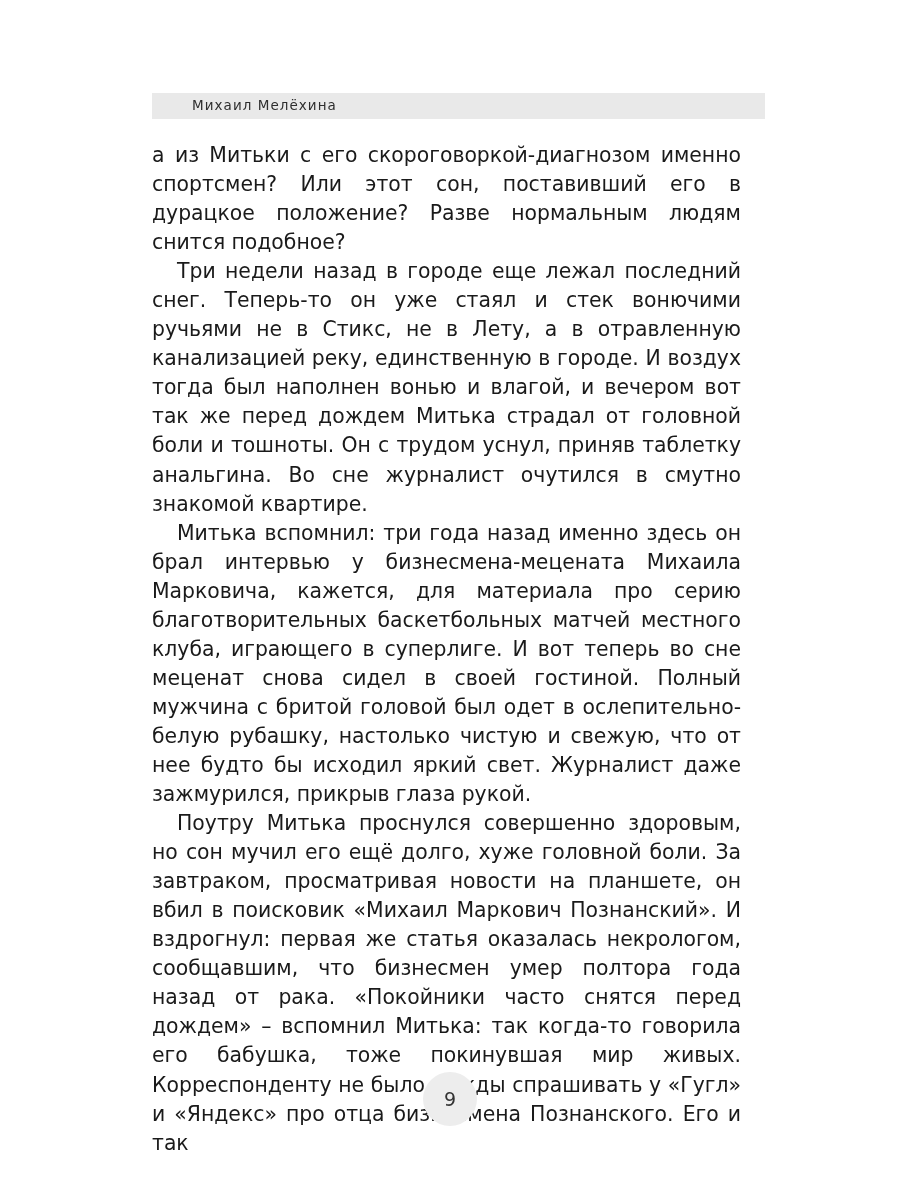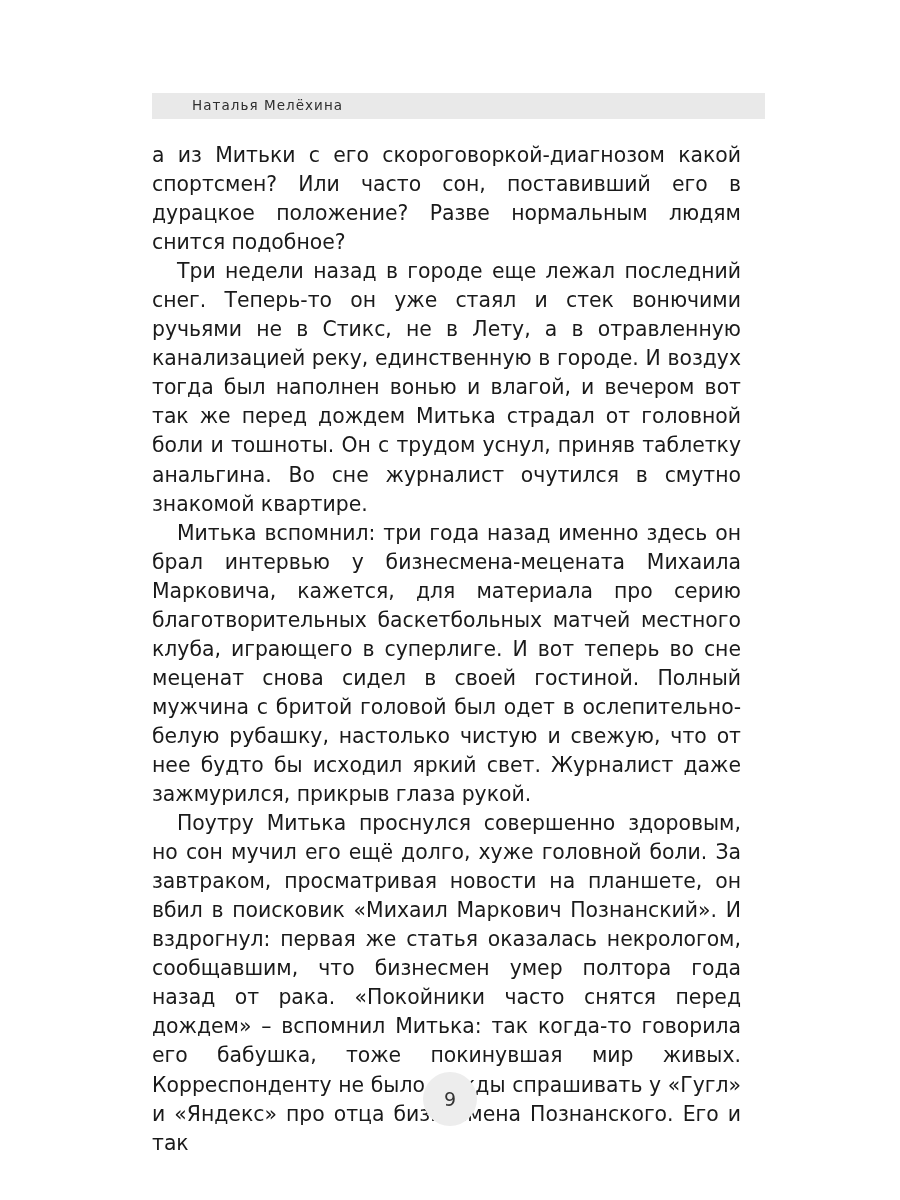--- a/index.html
+++ b/index.html
@@ -95,25 +95,25 @@
     color: #333333;
     line-height: 1;
   }
 </style>
 </head>
 <body>
 
 <div class="page">
 
   <div class="running-head">
-    <span class="running-head-title">Наталья Мелёхина</span>
+    <span class="running-head-title">Михаил Мелёхина</span>
   </div>
 
   <div class="body-text">
-    <p class="no-indent">а из Митьки с его скороговоркой-диагнозом какой спортсмен? Или часто сон, поставивший его в дурацкое положение? Разве нормальным людям снится подобное?</p>
+    <p class="no-indent">а из Митьки с его скороговоркой-диагнозом именно спортсмен? Или этот сон, поставивший его в дурацкое положение? Разве нормальным людям снится подобное?</p>
     <p>Три недели назад в городе еще лежал последний снег. Теперь-то он уже стаял и стек вонючими ручьями не в Стикс, не в Лету, а в отравленную канализацией реку, единственную в городе. И воздух тогда был наполнен вонью и влагой, и вечером вот так же перед дождем Митька страдал от головной боли и тошноты. Он с трудом уснул, приняв таблетку анальгина. Во сне журналист очутился в смутно знакомой квартире.</p>
     <p>Митька вспомнил: три года назад именно здесь он брал интервью у бизнесмена-мецената Михаила Марковича, кажется, для материала про серию благотворительных баскетбольных матчей местного клуба, играющего в суперлиге. И вот теперь во сне меценат снова сидел в своей гостиной. Полный мужчина с бритой головой был одет в ослепительно-белую рубашку, настолько чистую и свежую, что от нее будто бы исходил яркий свет. Журналист даже зажмурился, прикрыв глаза рукой.</p>
     <p>Поутру Митька проснулся совершенно здоровым, но сон мучил его ещё долго, хуже головной боли. За завтраком, просматривая новости на планшете, он вбил в поисковик «Михаил Маркович Познанский». И вздрогнул: первая же статья оказалась некрологом, сообщавшим, что бизнесмен умер полтора года назад от рака. «Покойники часто снятся перед дождем» – вспомнил Митька: так когда-то говорила его бабушка, тоже покинувшая мир живых. Корреспонденту не было нужды спрашивать у «Гугл» и «Яндекс» про отца бизнесмена Познанского. Его и так</p>
   </div>
 
   <div class="page-number">
     <span class="page-number-value">9</span>
   </div>
 
 </div>

